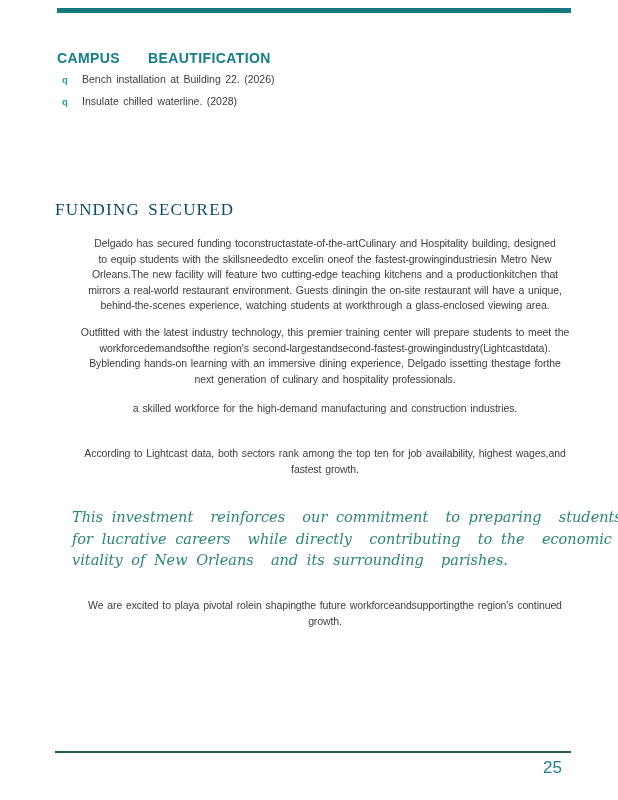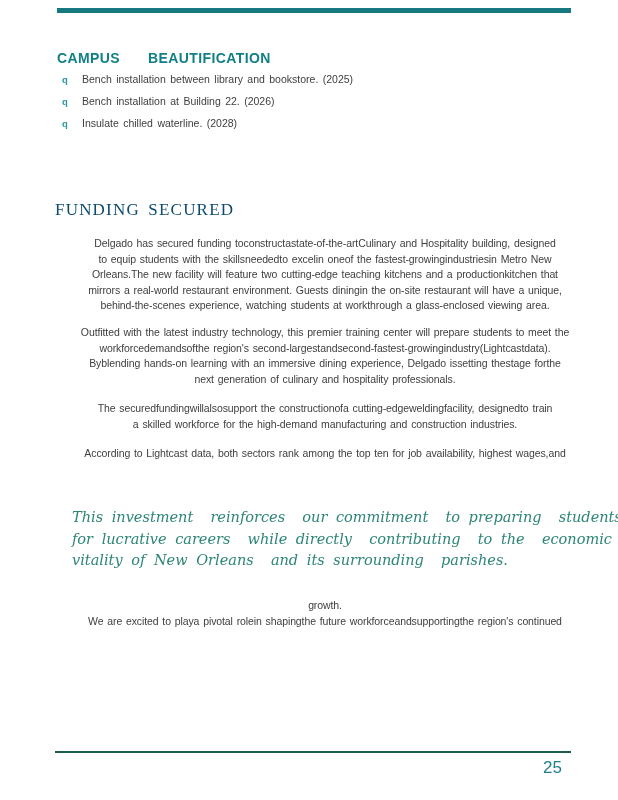--- a/index.html
+++ b/index.html
@@ -106,21 +106,20 @@
 </head>
 <body>
 
 <div class="page">
 
   <div class="top-bar"></div>
 
   <div class="kicker"><span>CAMPUS</span><span class="kicker-gap"></span><span>BEAUTIFICATION</span></div>
 
   <div class="bullet-list">
-    <div class="bullet-item"><span class="bullet-marker">q</span><span class="bullet-text">Bench installation between library and bookstore. (2025)</span></div>
     <div class="bullet-item"><span class="bullet-marker">q</span><span class="bullet-text">Bench installation at Building 22. (2026)</span></div>
     <div class="bullet-item"><span class="bullet-marker">q</span><span class="bullet-text">Insulate chilled waterline. (2028)</span></div>
   </div>
 
   <h2 class="section-title">FUNDING SECURED</h2>
 
   <div class="para p1">
     <div class="line">Delgado has secured funding toconstructastate-of-the-artCulinary and Hospitality building, designed</div>
     <div class="line">to equip students with the skillsneededto excelin oneof the fastest-growingindustriesin Metro New</div>
     <div class="line">Orleans.The new facility will feature two cutting-edge teaching kitchens and a productionkitchen that</div>
@@ -129,35 +128,35 @@
   </div>
 
   <div class="para p2">
     <div class="line">Outfitted with the latest industry technology, this premier training center will prepare students to meet the</div>
     <div class="line">workforcedemandsofthe region's second-largestandsecond-fastest-growingindustry(Lightcastdata).</div>
     <div class="line">Byblending hands-on learning with an immersive dining experience, Delgado issetting thestage forthe</div>
     <div class="line">next generation of culinary and hospitality professionals.</div>
   </div>
 
   <div class="para p3">
-    <div class="line">The securedfundingwillalsosupport the constructionofa cutting-edgeweldingfacility, designedto train</div>
     <div class="line">a skilled workforce for the high-demand manufacturing and construction industries.</div>
   </div>
 
   <div class="para p4">
     <div class="line">According to Lightcast data, both sectors rank among the top ten for job availability, highest wages,and</div>
+    <div class="line">fastest growth.</div>
   </div>
 
   <div class="quote">
     <div class="line">This investment  reinforces  our commitment  to preparing  students</div>
     <div class="line">for lucrative careers  while directly  contributing  to the  economic</div>
     <div class="line">vitality of New Orleans  and its surrounding  parishes.</div>
   </div>
 
   <div class="para p5">
+    <div class="line">We are excited to playa pivotal rolein shapingthe future workforceandsupportingthe region's continued</div>
     <div class="line">growth.</div>
-    <div class="line">We are excited to playa pivotal rolein shapingthe future workforceandsupportingthe region's continued</div>
   </div>
 
   <div class="bottom-rule"></div>
   <div class="page-number">25</div>
 
 </div>
 
 </body></html>

